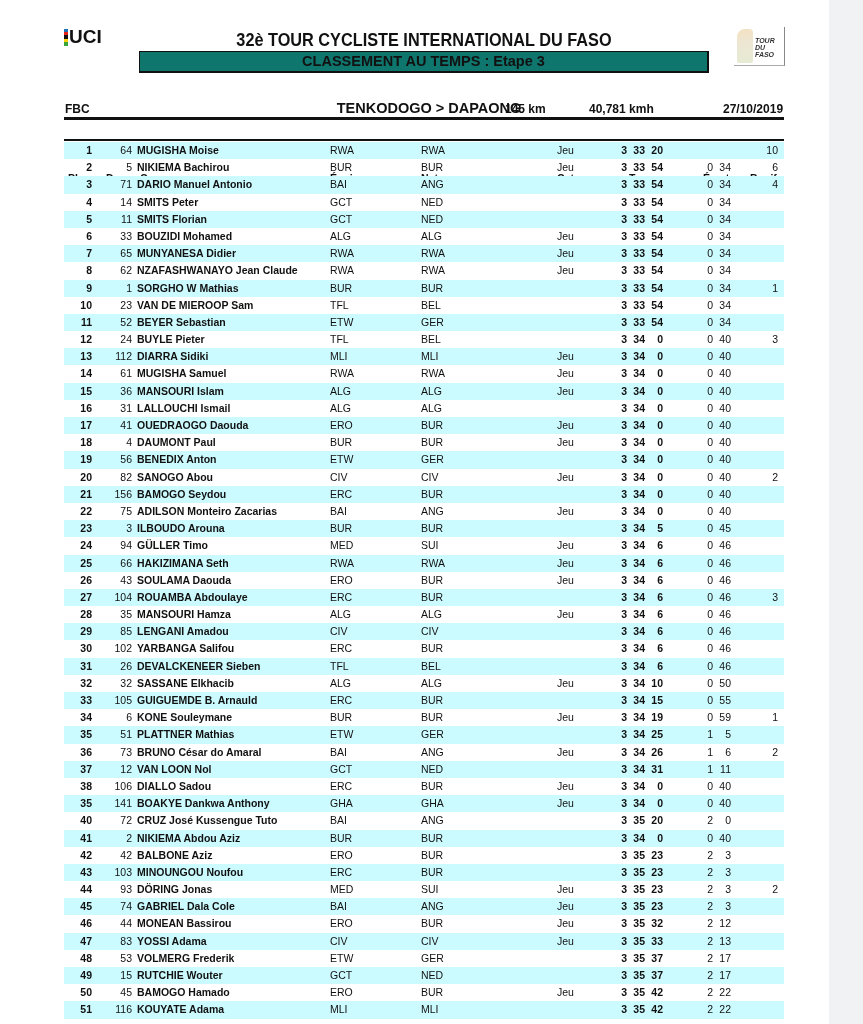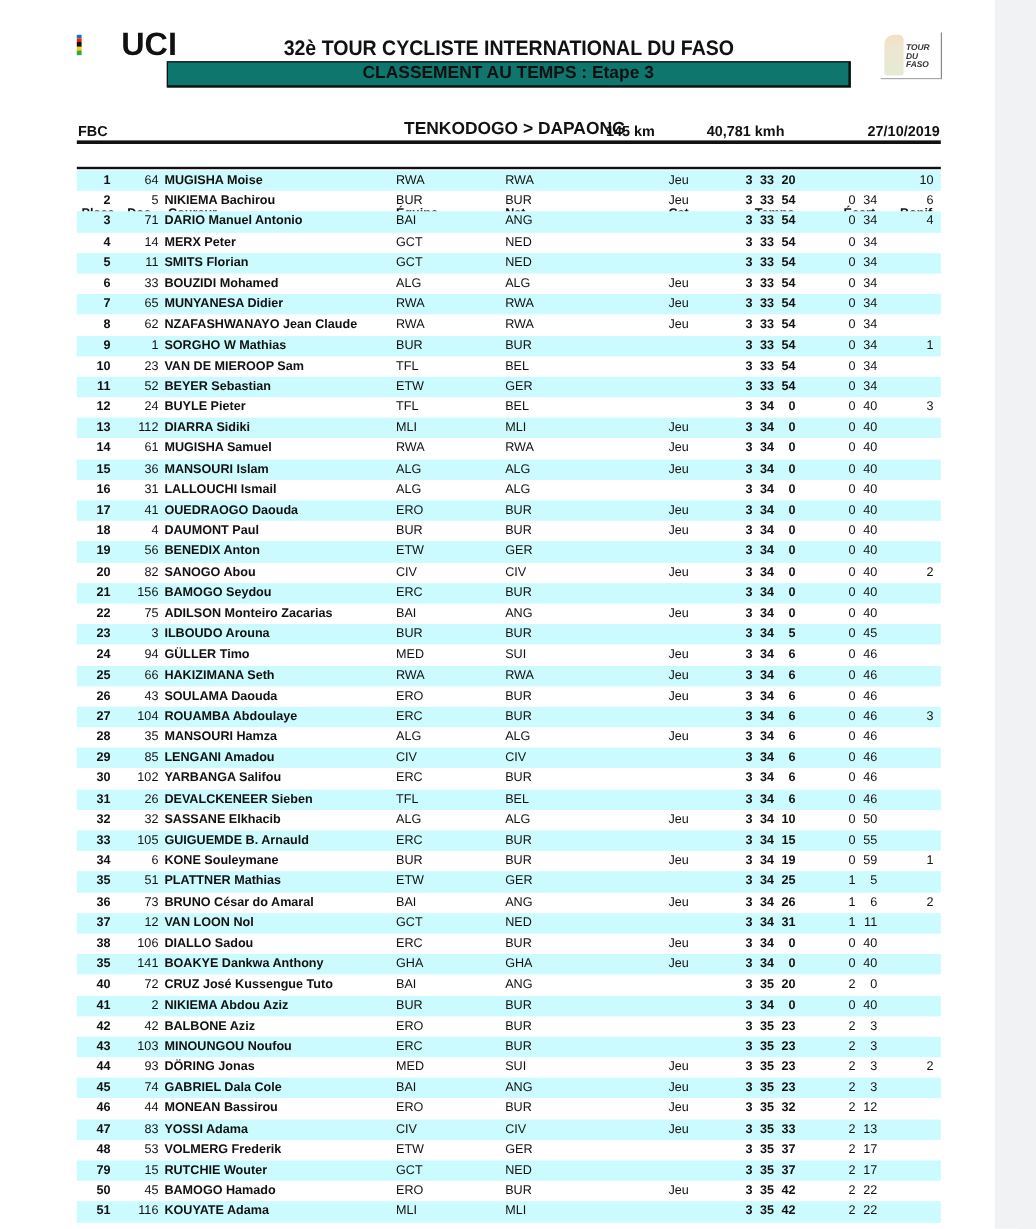--- a/index.html
+++ b/index.html
@@ -12,21 +12,21 @@
   .side-panel {
     position: absolute; left: 829px; top: 0; width: 34px; height: 1024px;
     background: #f1f2f4;
   }
   .uci-logo {
     position: absolute; left: 64px; top: 26px; height: 22px;
     display: flex; align-items: center;
   }
   .uci-bars { display: flex; flex-direction: column; width: 4px; height: 17px; margin-right: 1px; }
   .uci-bars span { flex: 1; }
-  .uci-text { font-weight: bold; font-size: 27px; letter-spacing: 0px; color: #111; line-height: 20px; padding-left: 32px; }
+  .uci-text { font-weight: bold; font-size: 19px; letter-spacing: 0px; color: #111; line-height: 20px; }
   .title {
     position: absolute; left: 139px; width: 570px; top: 30px;
     text-align: center; font-weight: bold; font-size: 17.5px; line-height: 20px;
     transform: scaleX(0.93); transform-origin: center;
   }
   .subtitle-box {
     position: absolute; left: 139px; top: 51px; width: 567px; height: 19px;
     background: #0f766e; border: 1px solid #111; border-right-width: 2px; border-bottom-width: 2px;
     text-align: center; font-weight: bold; font-size: 14.5px; line-height: 19px;
   }
@@ -162,21 +162,21 @@
     <span class="c-h">3</span>
     <span class="c-m">33</span>
     <span class="c-s">54</span>
     <span class="c-em">0</span>
     <span class="c-es">34</span>
     <span class="c-bonif">4</span>
   </div>
     <div class="row">
     <span class="c-place">4</span>
     <span class="c-dos">14</span>
-    <span class="c-name">MERX Peter</span>
+    <span class="c-name">SMITS Peter</span>
     <span class="c-team">GCT</span>
     <span class="c-nat">NED</span>
     <span class="c-cat"></span>
     <span class="c-h">3</span>
     <span class="c-m">33</span>
     <span class="c-s">54</span>
     <span class="c-em">0</span>
     <span class="c-es">34</span>
     <span class="c-bonif"></span>
   </div>
@@ -790,21 +790,21 @@
     <span class="c-nat">GER</span>
     <span class="c-cat"></span>
     <span class="c-h">3</span>
     <span class="c-m">35</span>
     <span class="c-s">37</span>
     <span class="c-em">2</span>
     <span class="c-es">17</span>
     <span class="c-bonif"></span>
   </div>
     <div class="row">
-    <span class="c-place">79</span>
+    <span class="c-place">49</span>
     <span class="c-dos">15</span>
     <span class="c-name">RUTCHIE Wouter</span>
     <span class="c-team">GCT</span>
     <span class="c-nat">NED</span>
     <span class="c-cat"></span>
     <span class="c-h">3</span>
     <span class="c-m">35</span>
     <span class="c-s">37</span>
     <span class="c-em">2</span>
     <span class="c-es">17</span>

